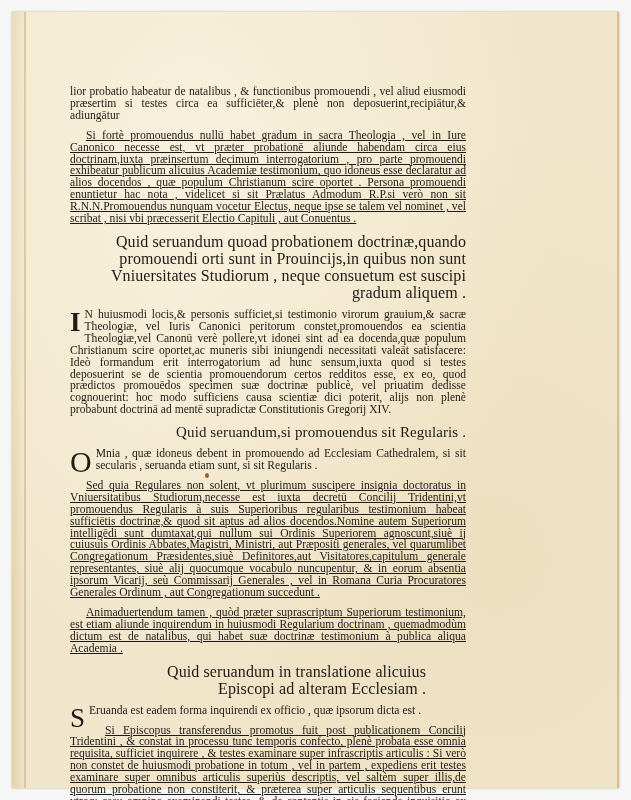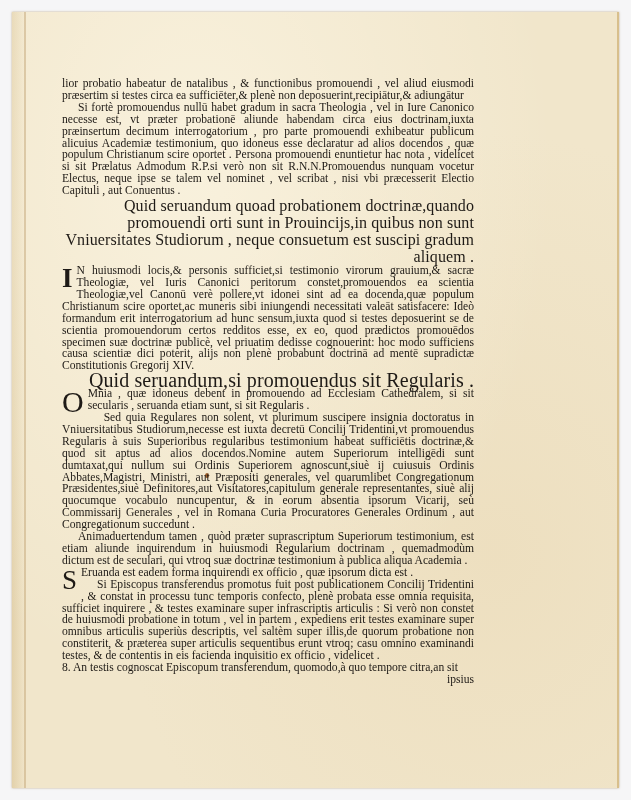--- a/index.html
+++ b/index.html
@@ -23,27 +23,27 @@
     position:absolute; left:24px; top:12px; width:2px; height:776px;
     background:rgba(190,160,110,0.45);
   }
   .text {
     position:absolute; left:62px; top:78px; width:412px;
     color:#1e1a16;
     font-family:"Liberation Serif","DejaVu Serif",serif;
     font-size:11.6px; line-height:11.9px;
     text-align:justify;
   }
-  .text p { margin:0; }
-  .indent { text-indent:16px; }
+  .text p { margin:8px; }
+  .indent { text-indent:16px;text-decoration:underline; }
   .heading {
     font-size:16px; line-height:17px; text-align:right;
     margin:3px 0 1px 0; letter-spacing:0.1px;
   }
-  .heading.small { font-size:20px; line-height:16px; }
+  .heading.small { font-size:15px; line-height:16px; }
   .dropcap {
     float:left; font-size:27px; line-height:24px;
     margin:1px 4px 0 0; font-weight:bold;
   }
   .dropcap.o { font-size:30px; line-height:25px; font-weight:normal; }
   .catch { display:block; text-align:right; }
   .spot { position:absolute; border-radius:50%; background:#9a5b26; }
 </style>
 </head>
 <body>
@@ -59,21 +59,22 @@
   <p class="heading">Quid seruandum quoad probationem doctrinæ,quando promouendi orti sunt in Prouincijs,in quibus non sunt Vniuersitates Studiorum , neque consuetum est suscipi gradum aliquem .</p>
   <p>
     <span class="dropcap">I</span><span>N huiusmodi locis,&amp; personis sufficiet,si testimonio virorum grauium,&amp; sacræ Theologiæ, vel Iuris Canonici peritorum constet,promouendos ea scientia Theologiæ,vel Canonū verè pollere,vt idonei sint ad ea docenda,quæ populum Christianum scire oportet,ac muneris sibi iniungendi necessitati valeāt satisfacere: Ideò formandum erit interrogatorium ad hunc sensum,iuxta quod si testes deposuerint se de scientia promouendorum certos redditos esse, ex eo, quod prædictos promouēdos specimen suæ doctrinæ publicè, vel priuatim dedisse cognouerint: hoc modo sufficiens causa scientiæ dici poterit, alijs non plenè probabunt doctrinā ad mentē supradictæ Constitutionis Gregorij XIV.</span>
   </p>
 
   <p class="heading small">Quid seruandum,si promouendus sit Regularis .</p>
   <p>
     <span class="dropcap o">O</span><span>Mnia , quæ idoneus debent in promouendo ad Ecclesiam Cathedralem, si sit secularis , seruanda etiam sunt, si sit Regularis .</span>
   </p>
   <p class="indent">Sed quia Regulares non solent, vt plurimum suscipere insignia doctoratus in Vniuersitatibus Studiorum,necesse est iuxta decretū Concilij Tridentini,vt promouendus Regularis à suis Superioribus regularibus testimonium habeat sufficiētis doctrinæ,&amp; quod sit aptus ad alios docendos.Nomine autem Superiorum intelligēdi sunt dumtaxat,qui nullum sui Ordinis Superiorem agnoscunt,siuè ij cuiusuis Ordinis Abbates,Magistri, Ministri, aut Præpositi generales, vel quarumlibet Congregationum Præsidentes,siuè Definitores,aut Visitatores,capitulum generale representantes, siuè alij quocumque vocabulo nuncupentur, &amp; in eorum absentia ipsorum Vicarij, seù Commissarij Generales , vel in Romana Curia Procuratores Generales Ordinum , aut Congregationum succedunt .</p>
-  <p class="indent">Animaduertendum tamen , quòd præter suprascriptum Superiorum testimonium, est etiam aliunde inquirendum in huiusmodi Regularium doctrinam , quemadmodùm dictum est de seculari, qui vtroq suæ doctrinæ testimonium à publica aliqua Academia .</p>
+  <p class="indent">Animaduertendum tamen , quòd præter suprascriptum Superiorum testimonium, est etiam aliunde inquirendum in huiusmodi Regularium doctrinam , quemadmodùm dictum est de natalibus, qui habet suæ doctrinæ testimonium à publica aliqua Academia .</p>
 
+  <p class="heading" style="padding:0 40px;">Quid seruandum in translatione alicuius Episcopi ad alteram Ecclesiam .</p>
   <p>
     <span class="dropcap" style="font-weight:normal;">S</span><span>Eruanda est eadem forma inquirendi ex officio , quæ ipsorum dicta est .</span>
   </p>
   <p class="indent">Si Episcopus transferendus promotus fuit post publicationem Concilij Tridentini , &amp; constat in processu tunc temporis confecto, plenè probata esse omnia requisita, sufficiet inquirere , &amp; testes examinare super infrascriptis articulis : Si verò non constet de huiusmodi probatione in totum , vel in partem , expediens erit testes examinare super omnibus articulis superiùs descriptis, vel saltèm super illis,de quorum probatione non constiterit, &amp; præterea super articulis sequentibus erunt vtroq; casu omnino examinandi testes, &amp; de contentis in eis facienda inquisitio ex officio , videlicet .</p>
   <p>8.  An testis cognoscat Episcopum transferendum, quomodo,à quo tempore citra,an sit</p>
   <span class="catch">ipsius</span>
 </div>
 
 </body></html>

